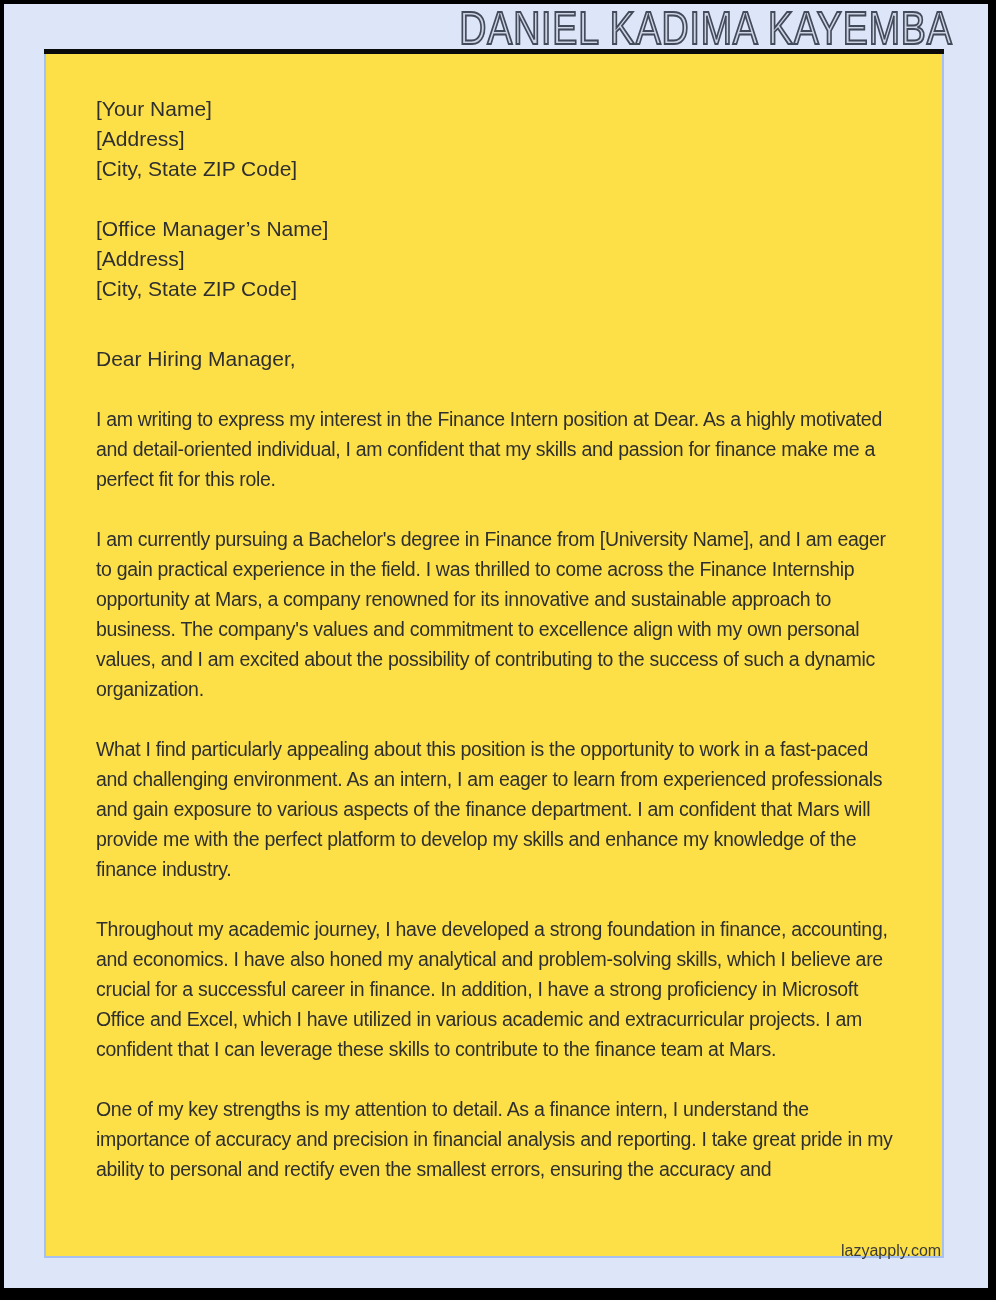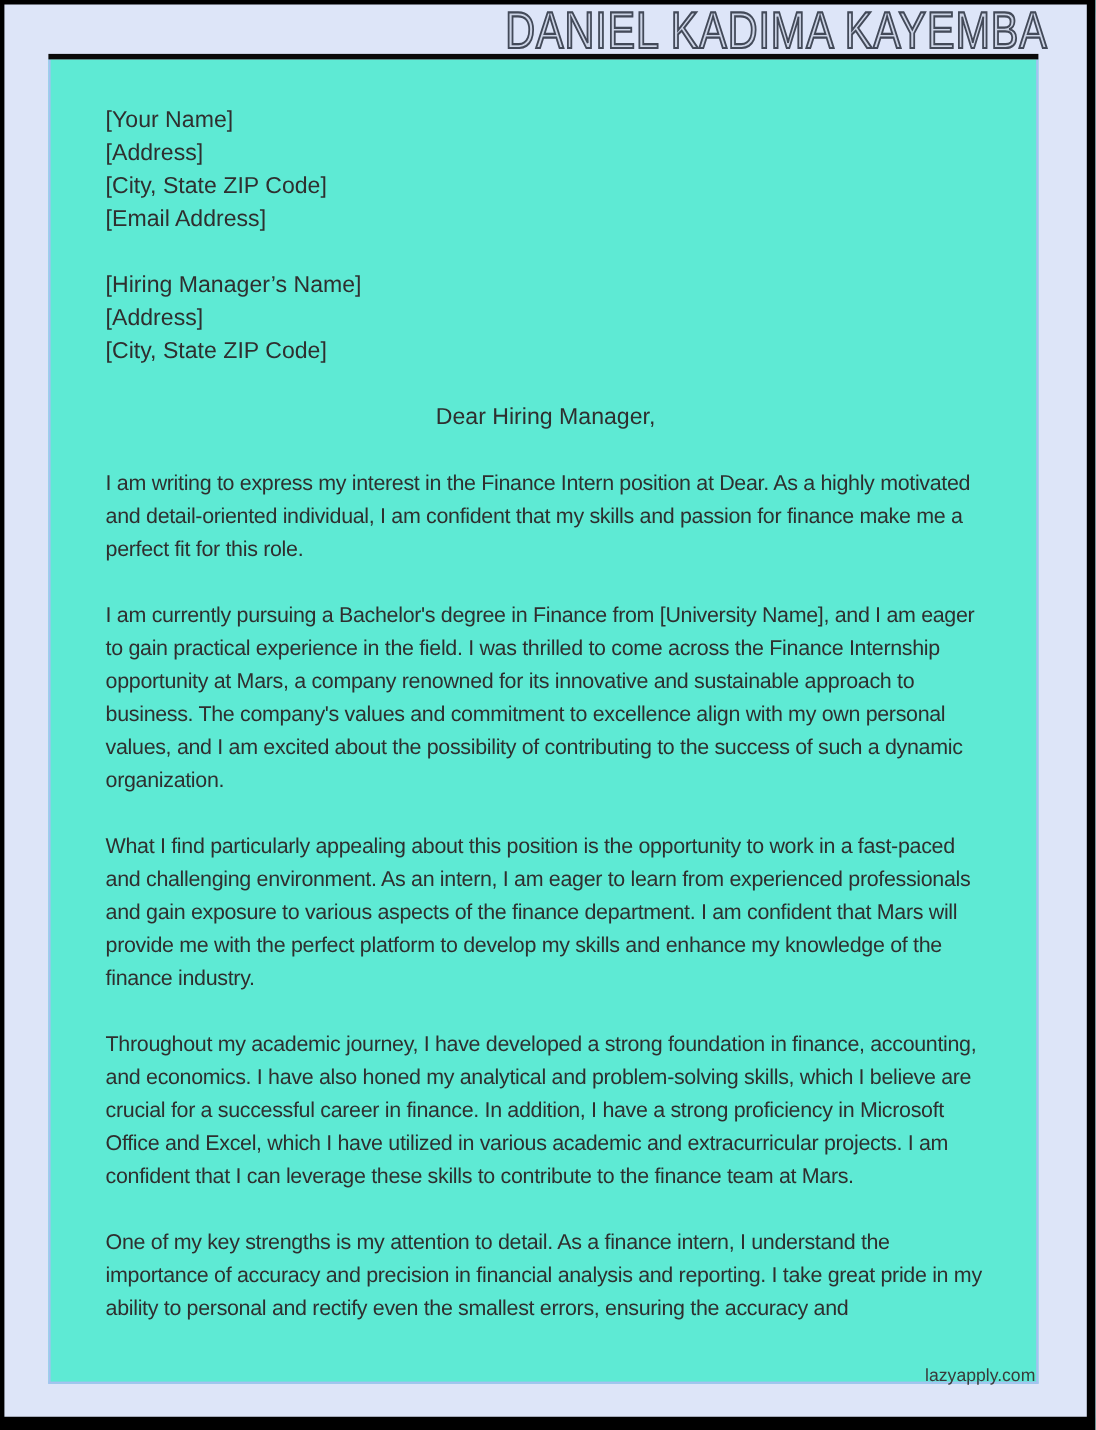--- a/index.html
+++ b/index.html
@@ -51,35 +51,35 @@
     height: 5px;
     background: #0a0a0a;
     z-index: 6;
   }
   .page {
     position: absolute;
     left: 44px;
     top: 54px;
     width: 900px;
     height: 1204px;
-    background: #5eead4;
+    background: #fde047;
     border: 2px solid #a6c1f1;
     border-top: none;
     padding: 40px 46px 0 50px;
     
     z-index: 2;
   }
   .letter-text {
     color: #2f2f2f;
     font-size: 21px;
     line-height: 30px;
   }
   .address-line { height: 30px; }
   .recipient-block { margin-top: 30px; }
-  .salutation { margin-top: 30px; height: 30px; text-align: center; }
+  .salutation { margin-top: 40px; height: 30px; }
   .body-paragraph {
     margin-top: 30px;
     font-size: 19.5px;
     letter-spacing: -0.3px;
     line-height: 30px;
     width: 802px;
     color: #2f2f2f;
   }
   .watermark {
     position: absolute;
@@ -99,25 +99,24 @@
 
   <div class="header-rule"></div>
 
   <div class="page">
     <div class="letter-text">
 
       <div class="sender-block">
         <div class="address-line">[Your Name]</div>
         <div class="address-line">[Address]</div>
         <div class="address-line">[City, State ZIP Code]</div>
-        <div class="address-line">[Email Address]</div>
       </div>
 
       <div class="recipient-block">
-        <div class="address-line">[Hiring Manager’s Name]</div>
+        <div class="address-line">[Office Manager’s Name]</div>
         <div class="address-line">[Address]</div>
         <div class="address-line">[City, State ZIP Code]</div>
       </div>
 
       <div class="salutation">Dear Hiring Manager,</div>
 
       <p class="body-paragraph">I am writing to express my interest in the Finance Intern position at Dear. As a highly motivated and detail-oriented individual, I am confident that my skills and passion for finance make me a perfect fit for this role.</p>
 
       <p class="body-paragraph">I am currently pursuing a Bachelor's degree in Finance from [University Name], and I am eager to gain practical experience in the field. I was thrilled to come across the Finance Internship opportunity at Mars, a company renowned for its innovative and sustainable approach to business. The company's values and commitment to excellence align with my own personal values, and I am excited about the possibility of contributing to the success of such a dynamic organization.</p>
 

